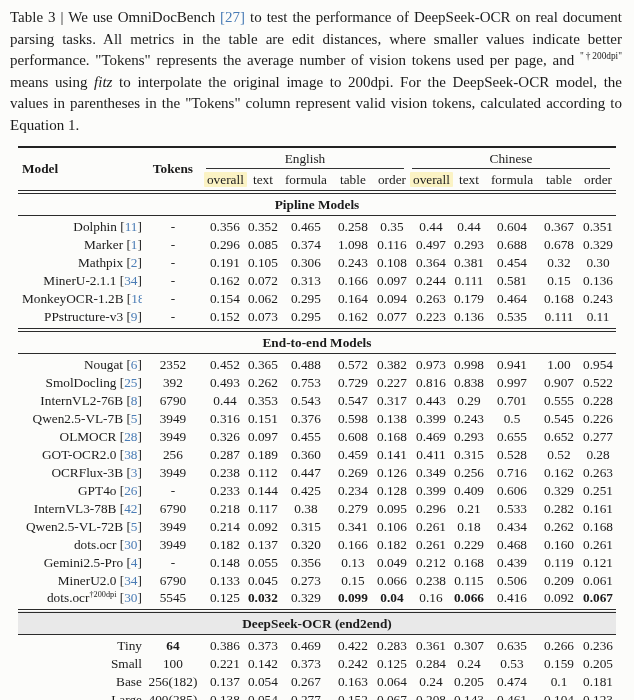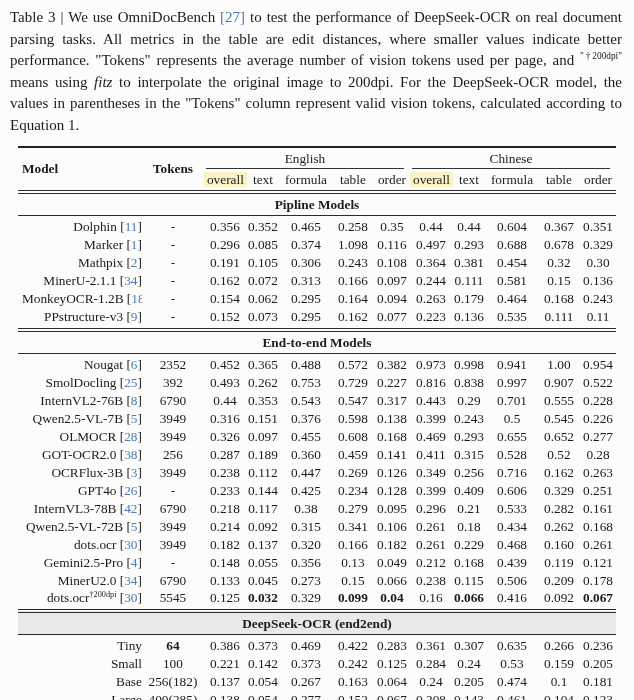--- a/index.html
+++ b/index.html
@@ -368,21 +368,21 @@
         <td class="tokens">6790</td>
         <td class="num">0.133</td>
         <td class="num">0.045</td>
         <td class="num">0.273</td>
         <td class="num">0.15</td>
         <td class="num">0.066</td>
         <td class="num">0.238</td>
         <td class="num">0.115</td>
         <td class="num">0.506</td>
         <td class="num">0.209</td>
-        <td class="num">0.178</td>
+        <td class="num">0.061</td>
       </tr>
       <tr>
         <td class="model"><span>dots.ocr</span><sup class="dpi">†200dpi</sup><span> [<span class="citation">30</span>]</span></td>
         <td class="tokens">5545</td>
         <td class="num">0.125</td>
         <td class="num b">0.032</td>
         <td class="num">0.329</td>
         <td class="num b">0.099</td>
         <td class="num b">0.04</td>
         <td class="num">0.16</td>

